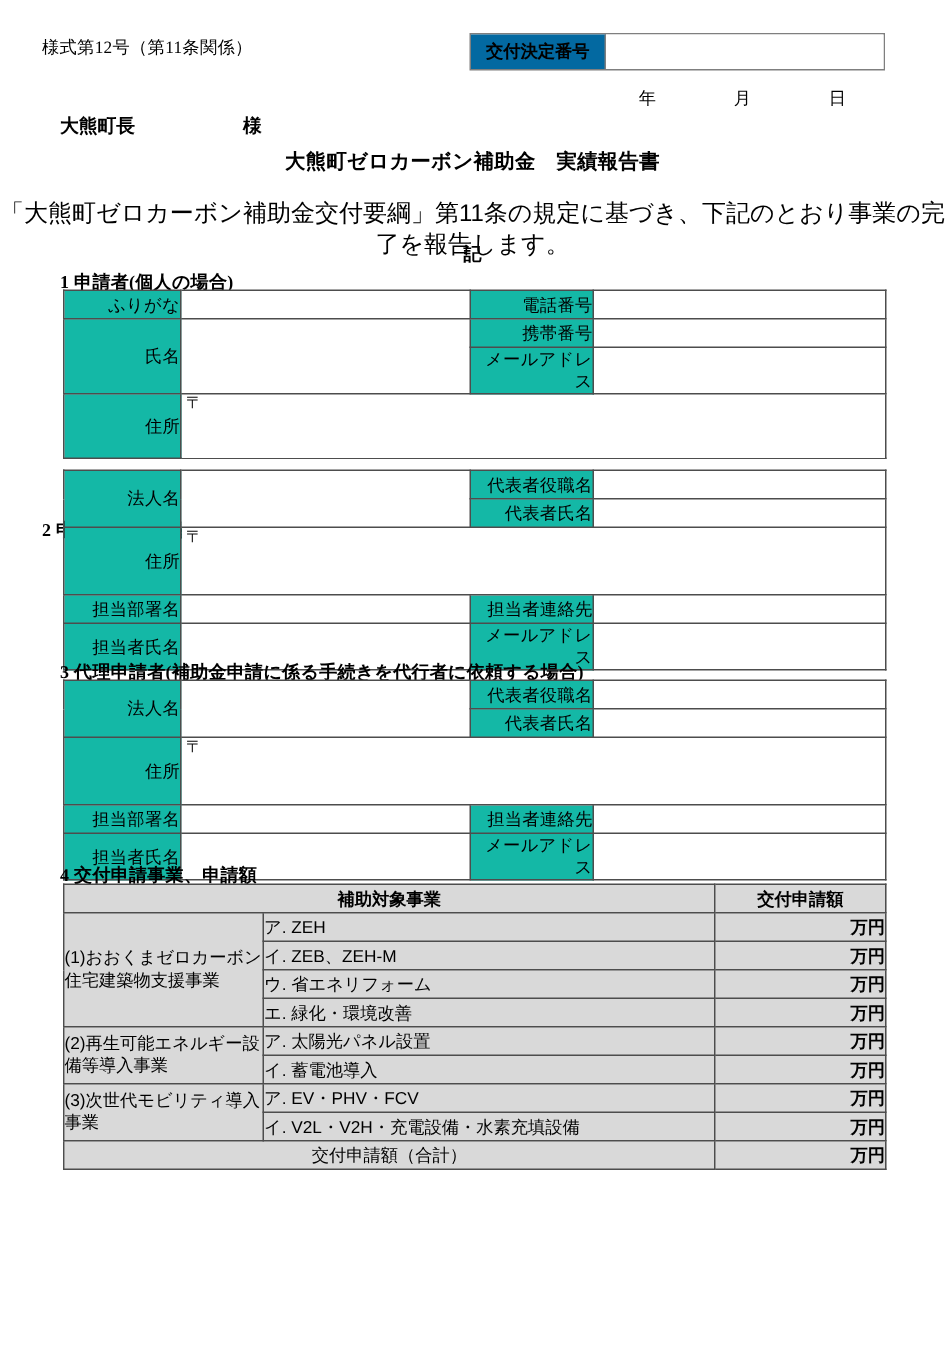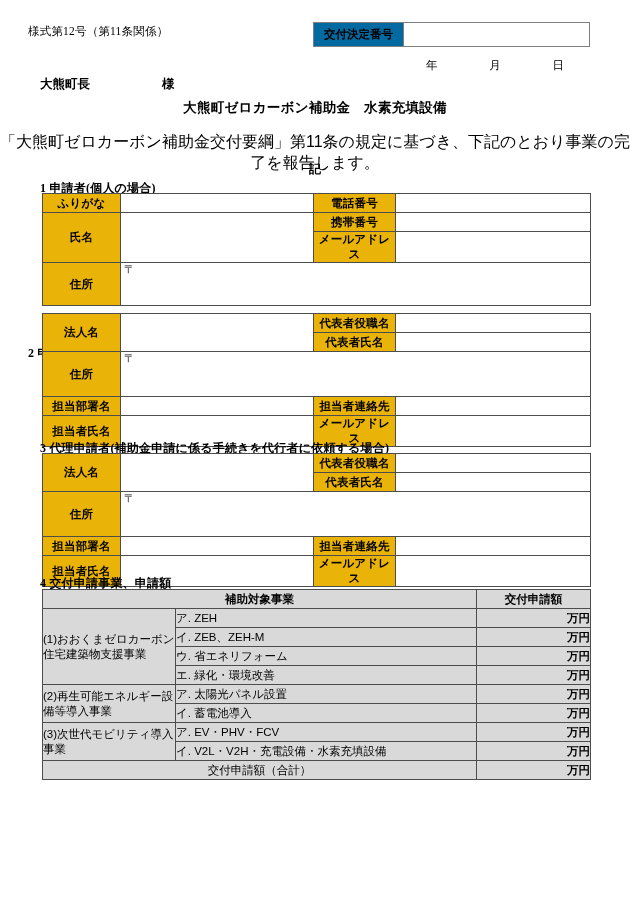--- a/index.html
+++ b/index.html
@@ -132,23 +132,23 @@
     table-layout: fixed;
     font-size: 11.5px;
   }
   table.form-table td {
     border: 1px solid #4d4d4d;
     padding: 0;
     height: 19px;
     box-sizing: border-box;
   }
   td.lbl {
-    background: #eab308;
-    text-align: center;
-    font-weight: bold;
+    background: #14b8a6;
+    text-align: right;
+    font-weight: normal;
     vertical-align: middle;
     letter-spacing: 0.2px;
   }
   td.val {
     background: #ffffff;
   }
   td.addr {
     background: #ffffff;
     vertical-align: top;
     position: relative;
@@ -220,21 +220,21 @@
   </div>
 
   <div class="date-line">
     <span>年</span>
     <span>月</span>
     <span>日</span>
   </div>
 
   <div class="addressee"><span>大熊町長</span><span class="sama">様</span></div>
 
-  <div class="doc-title">大熊町ゼロカーボン補助金　水素充填設備</div>
+  <div class="doc-title">大熊町ゼロカーボン補助金　実績報告書</div>
   <div class="intro">「大熊町ゼロカーボン補助金交付要綱」第11条の規定に基づき、下記のとおり事業の完了を報告します。</div>
   <div class="ki">記</div>
 
   <div class="section-heading" style="left:40px; top:180px;">1 申請者(個人の場合)</div>
   <table class="form-table" style="left:42px; top:193px; width:548px;">
     <colgroup>
       <col style="width:78px">
         <col style="width:193px">
         <col style="width:82px">
         <col style="width:195px">

